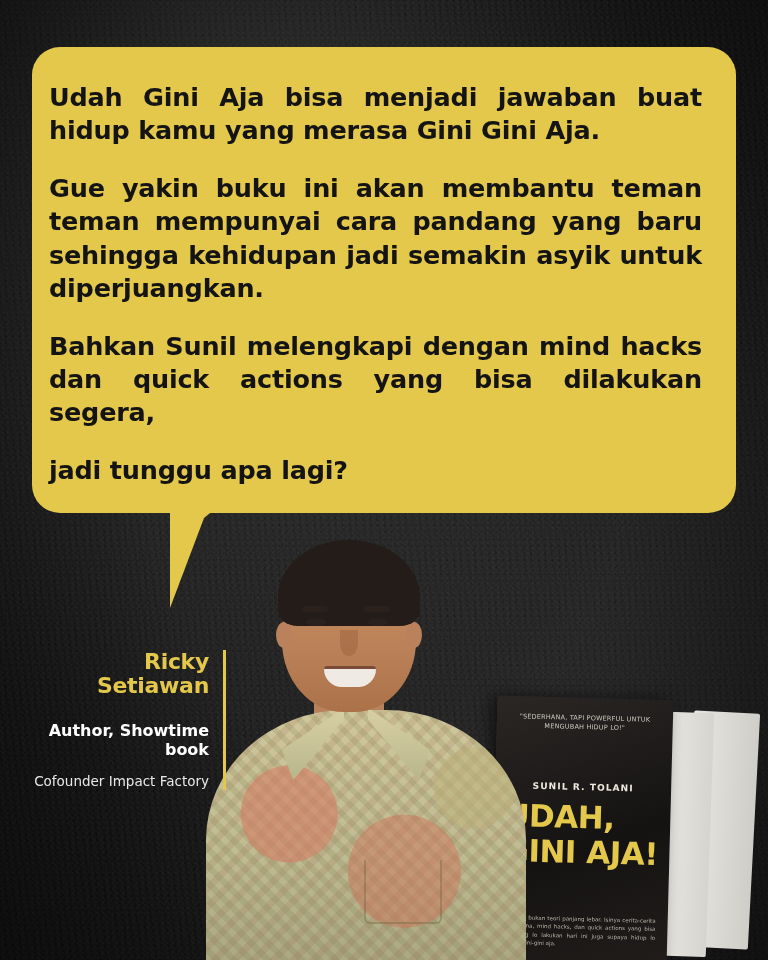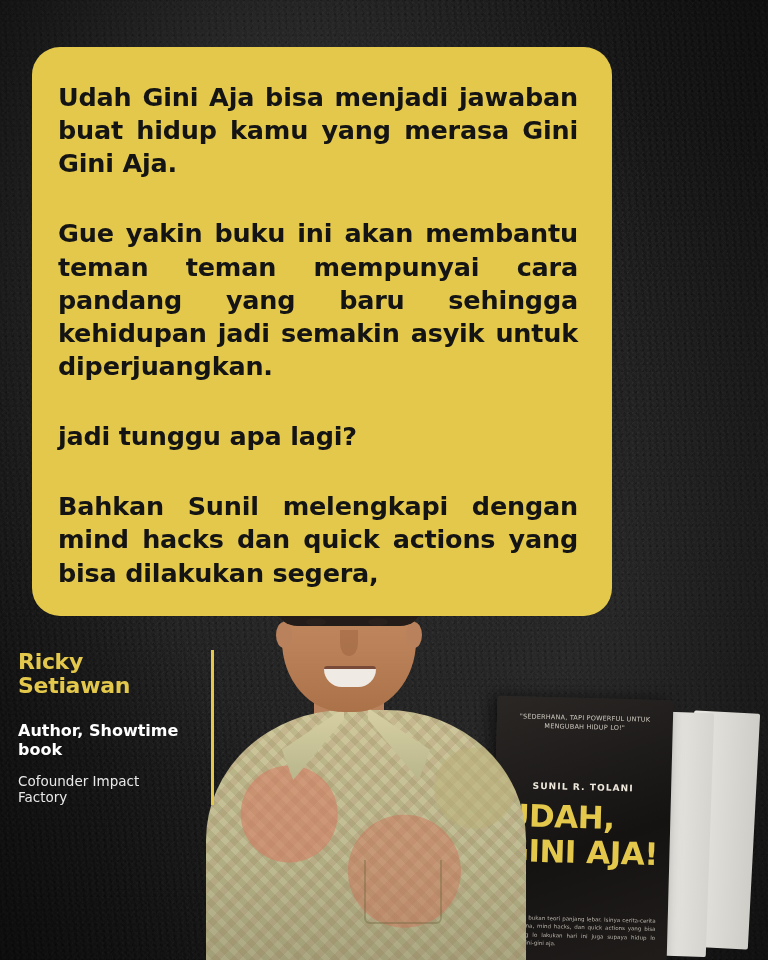--- a/index.html
+++ b/index.html
@@ -46,25 +46,25 @@
     inset: 0;
     pointer-events: none;
     background: radial-gradient(ellipse at 50% 45%, rgba(0,0,0,0) 45%, rgba(0,0,0,0.55) 100%);
   }
 
   
   .bubble {
     position: absolute;
     left: 32px;
     top: 47px;
-    width: 580px;
+    width: 704px;
     box-sizing: border-box;
     background: #e3c84c;
     border-radius: 28px;
-    padding: 34px 34px 26px 26px;
+    padding: 34px 34px 26px 17px;
     z-index: 5;
   }
   .bubble-tail {
     position: absolute;
     left: 170px;
     top: 500px;
     width: 0;
     height: 0;
     border-left: 34px solid #e3c84c;
     border-right: 22px solid transparent;
@@ -76,35 +76,35 @@
     margin: 0;
     color: #141414;
     font-family: "DejaVu Sans", sans-serif;
     font-weight: bold;
     font-size: 25.5px;
     line-height: 1.30;
     letter-spacing: -0.2px;
     text-align: justify;
   }
   .bubble p.para-gap {
-    margin-top: 37px;
+    margin-top: 25px;
   }
   .bubble p.last-line {
     text-align: left;
   }
 
   
   .credit {
     position: absolute;
-    left: 18px;
+    left: 30px;
     top: 650px;
     z-index: 6;
     border-right: 3px solid #e3c84c;
-    padding-right: 21px;
-    text-align: left;
+    padding-right: 14px;
+    text-align: right;
     width: 196px;
     box-sizing: border-box;
   }
   .credit-name {
     font-family: "DejaVu Sans", sans-serif;
     font-weight: bold;
     font-size: 22px;
     color: #e3c84c;
     line-height: 1.1;
     letter-spacing: -0.3px;
@@ -346,22 +346,22 @@
 
 <div class="poster">
 
   <div class="grain"></div>
 
   <div class="bubble-tail"></div>
 
   <div class="bubble">
     <p>Udah Gini Aja bisa menjadi jawaban buat hidup kamu yang merasa Gini Gini Aja.</p>
     <p class="para-gap">Gue yakin buku ini akan membantu teman teman mempunyai cara pandang yang baru sehingga kehidupan jadi semakin asyik untuk diperjuangkan.</p>
+    <p class="para-gap">Bahkan Sunil melengkapi dengan mind hacks dan quick actions yang bisa dilakukan segera,</p>
     <p class="para-gap last-line">jadi tunggu apa lagi?</p>
-    <p class="para-gap">Bahkan Sunil melengkapi dengan mind hacks dan quick actions yang bisa dilakukan segera,</p>
   </div>
 
   <div class="credit">
     <div class="credit-name">Ricky Setiawan</div>
     <div class="credit-role">Author, Showtime book</div>
     <div class="credit-org">Cofounder Impact Factory</div>
   </div>
 
   <div class="books">
     <div class="book-back2"></div>

